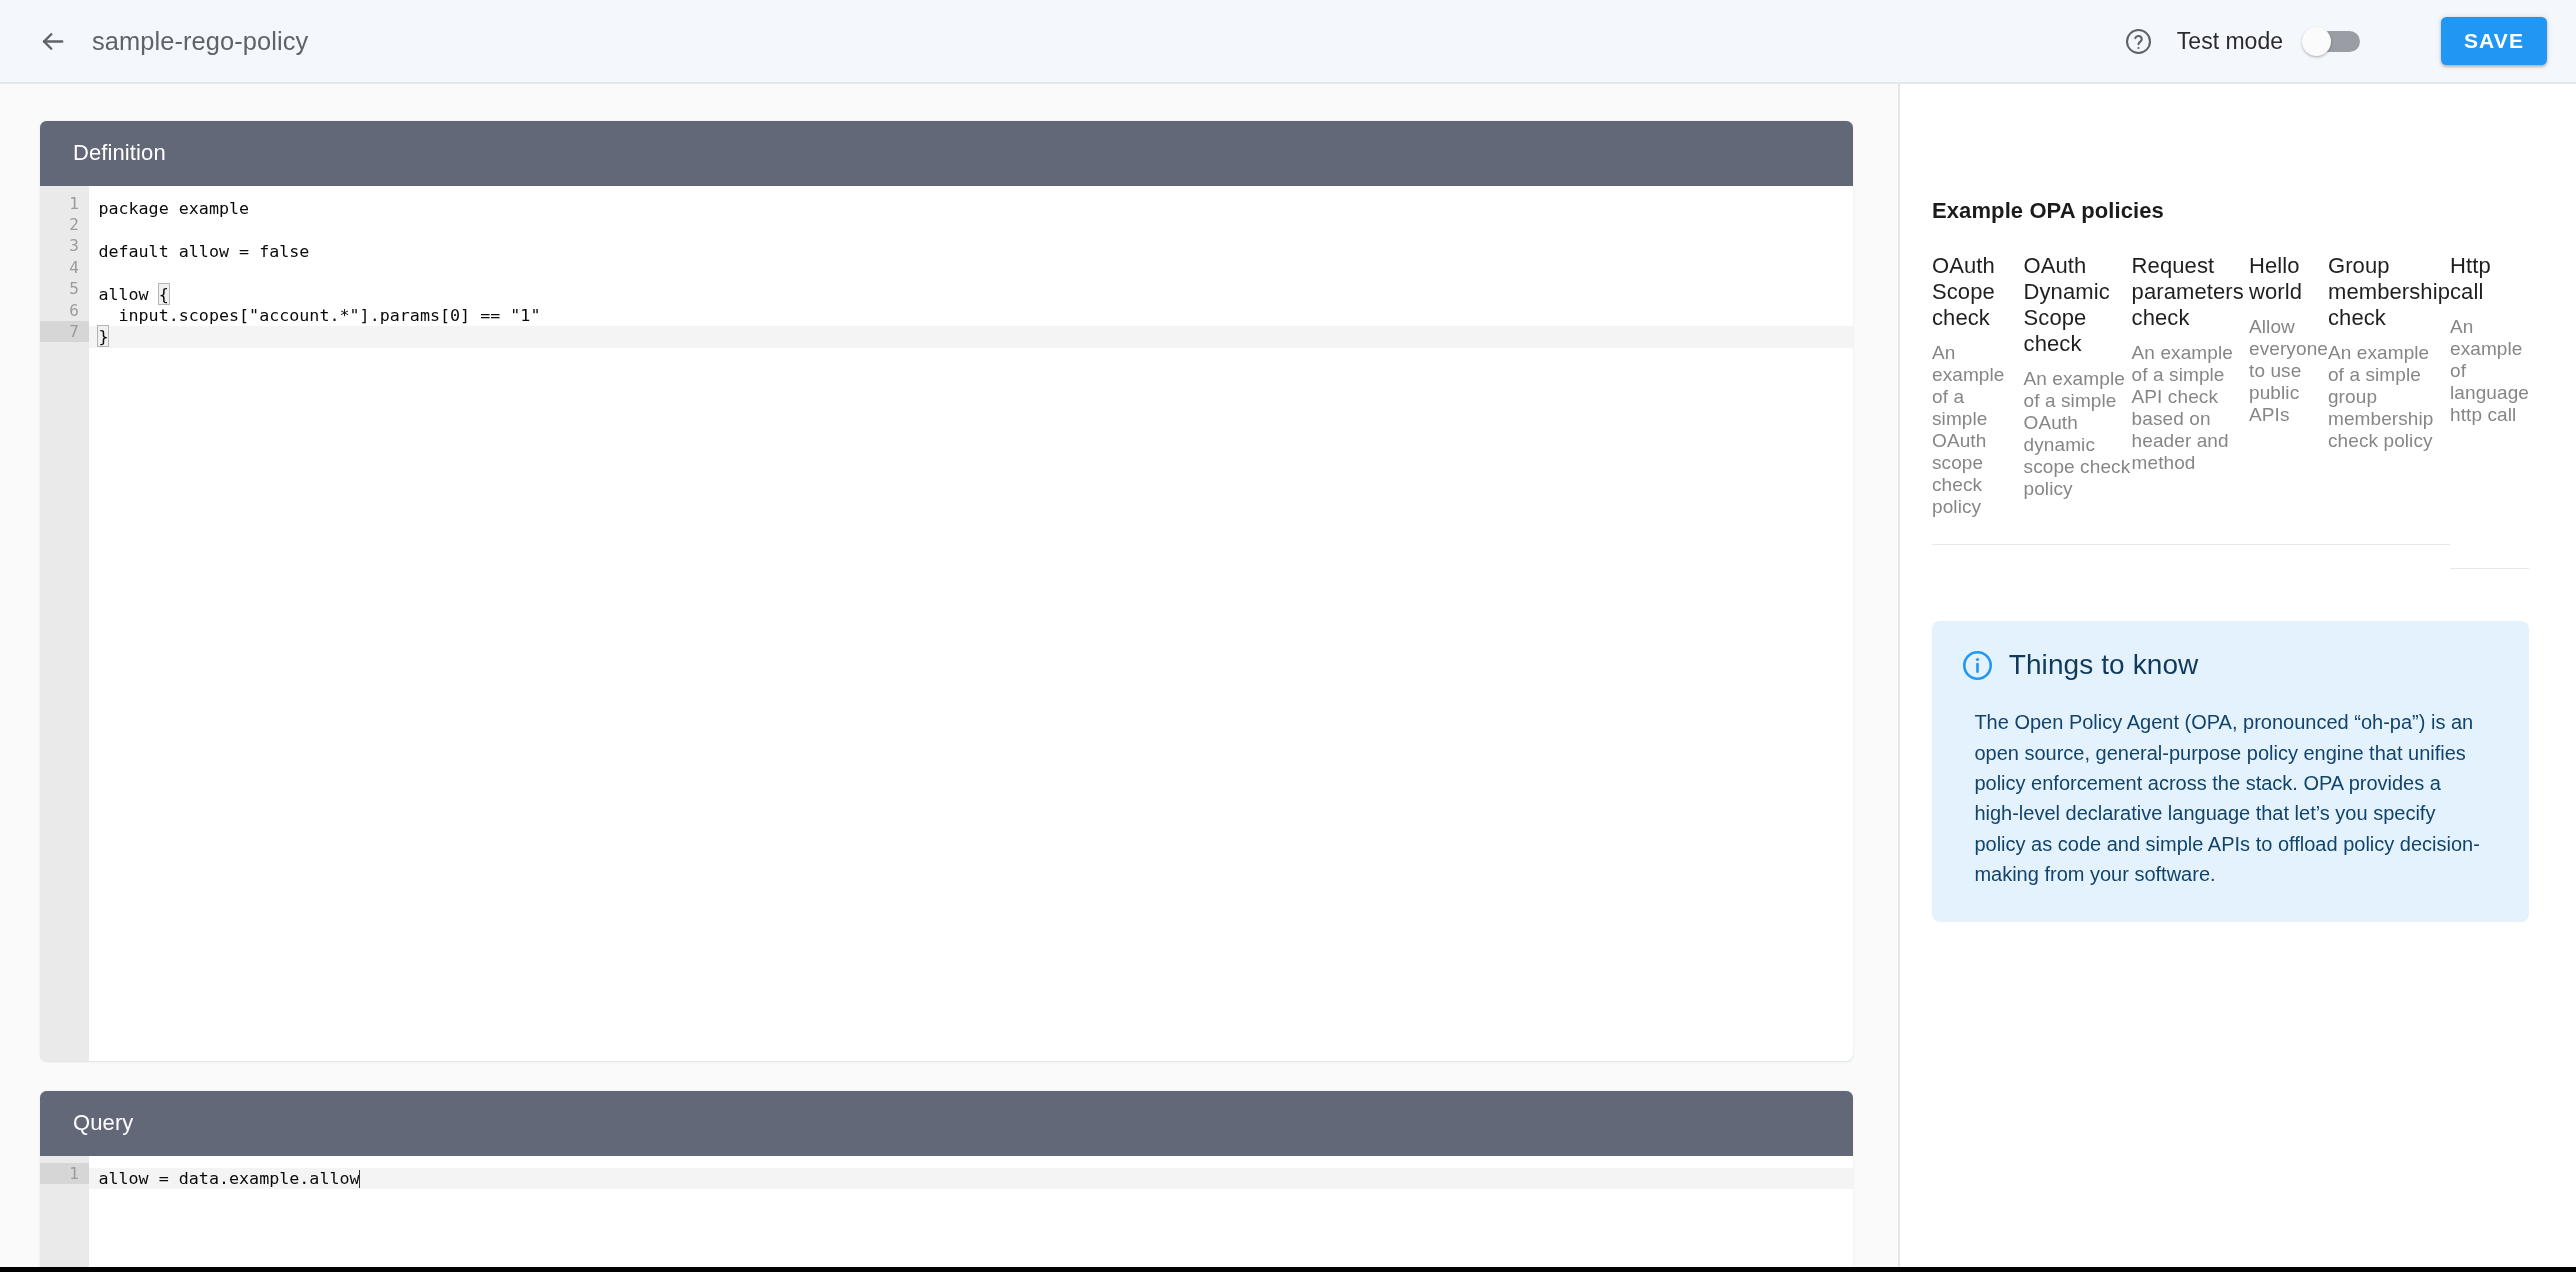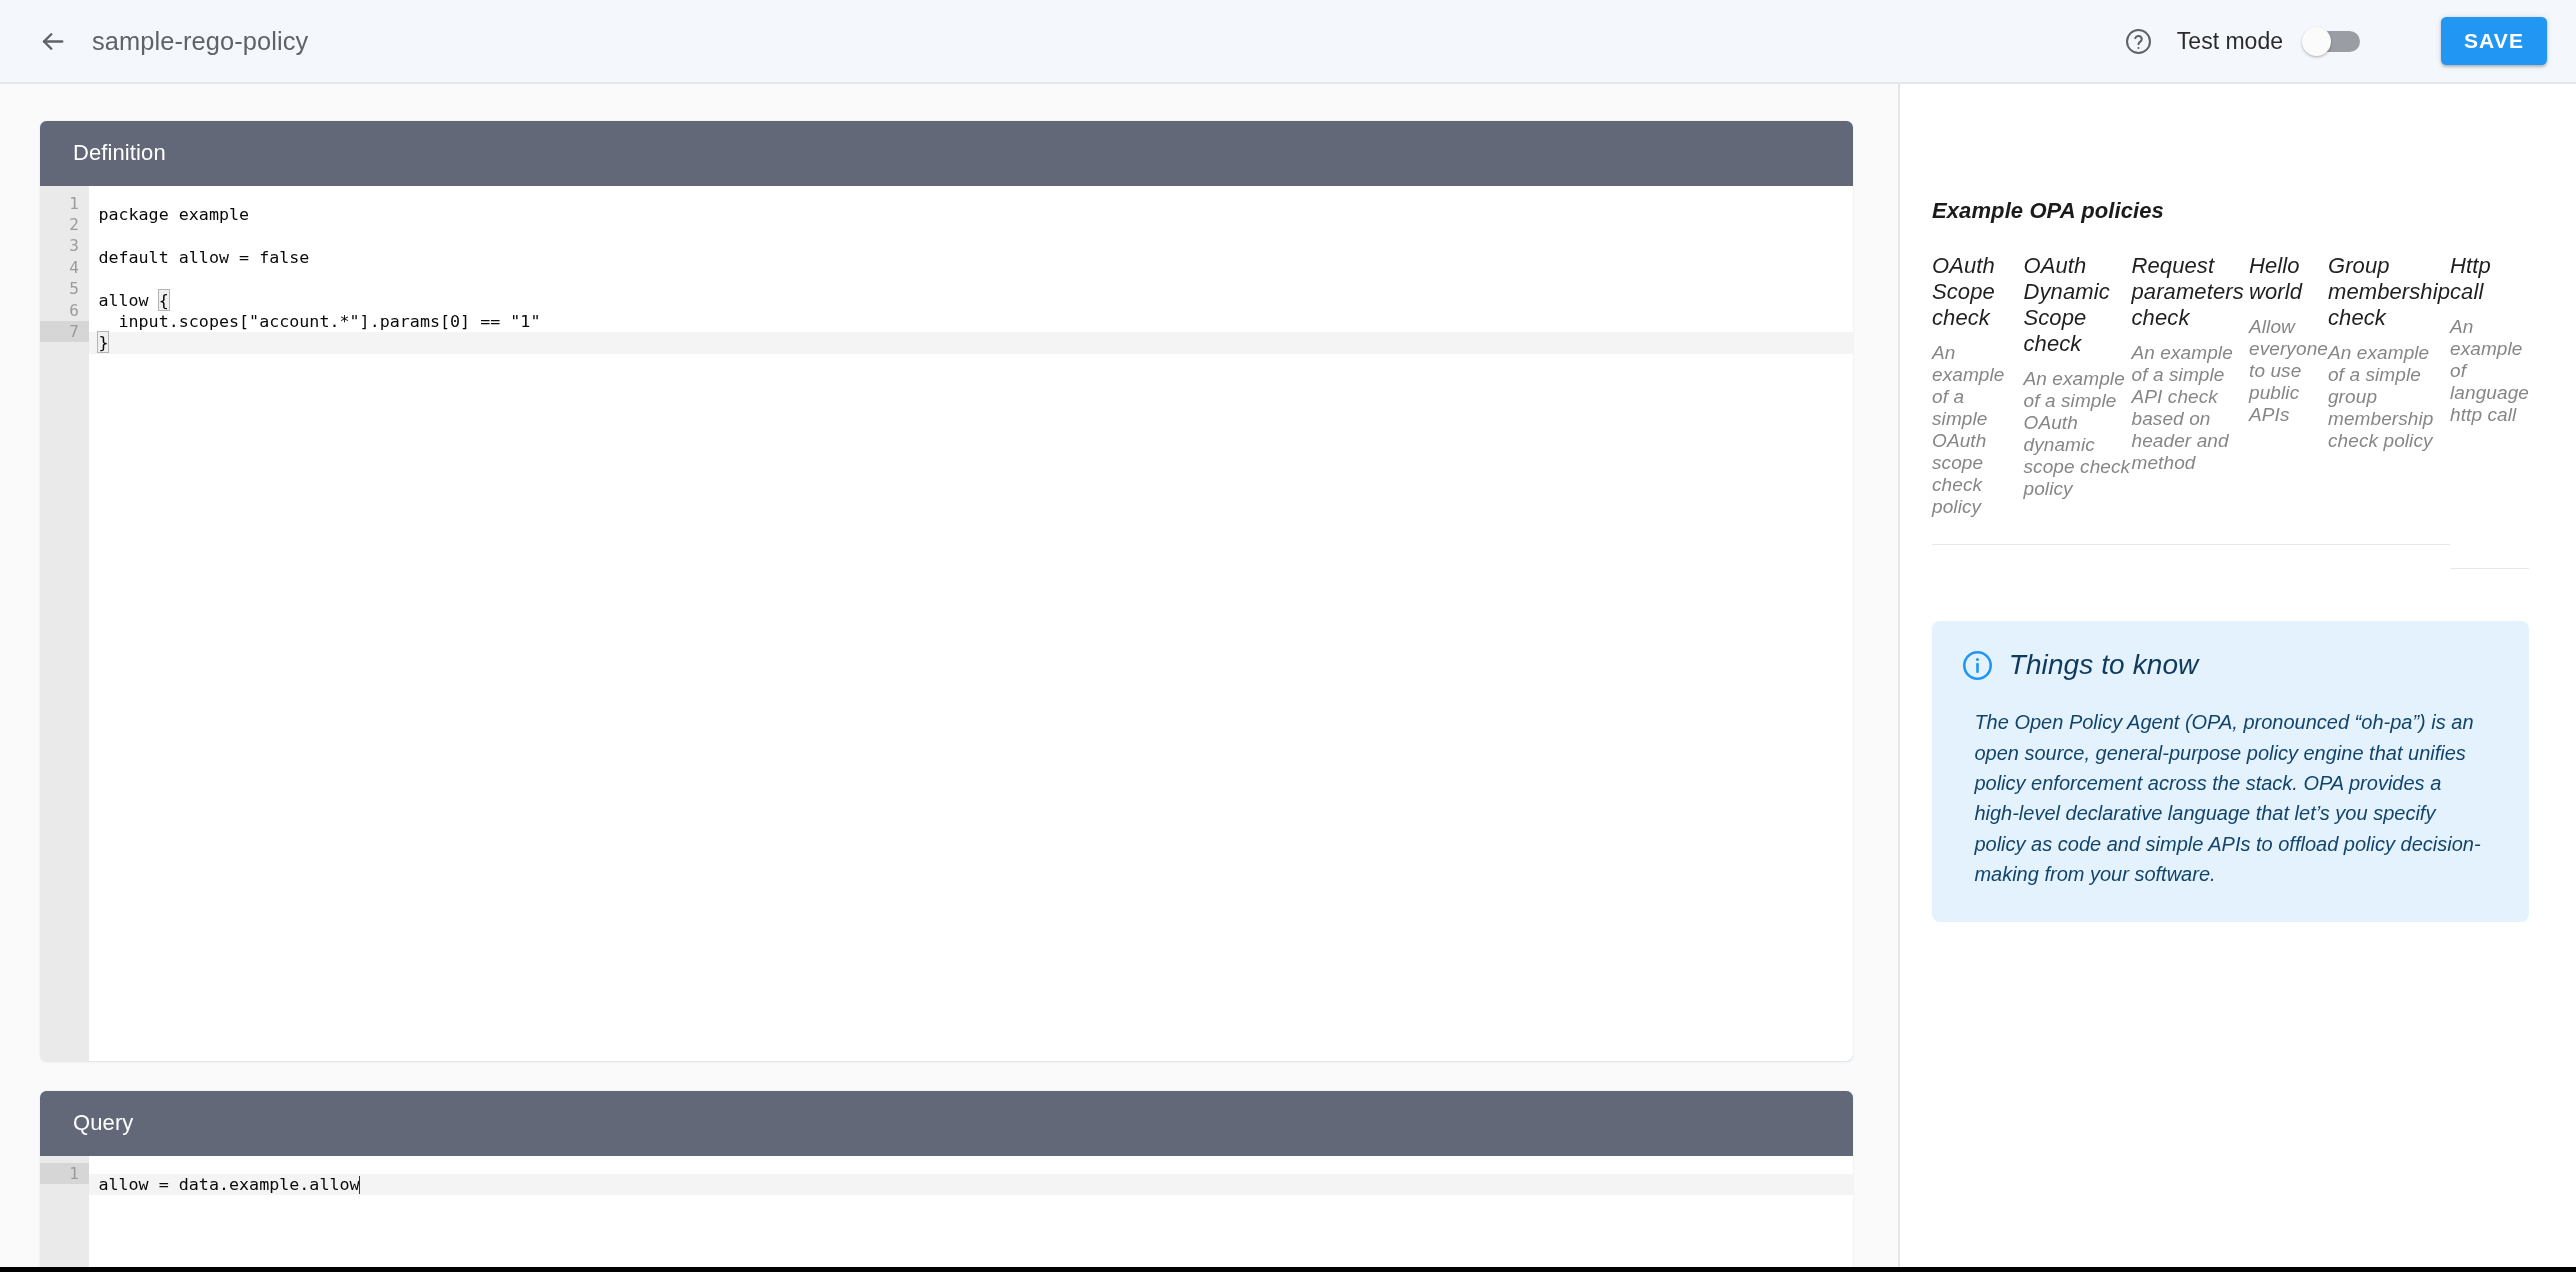--- a/index.html
+++ b/index.html
@@ -176,21 +176,21 @@
     font-size: 16px;
     color: #9b9b9b;
     box-sizing: border-box;
   }
   .gutter-line.active {
     background: #d6d6d6;
     color: #9b9b9b;
   }
   .code-area {
     flex: 1 1 auto;
-    padding-top: 18px;
+    padding-top: 12px;
     position: relative;
     min-width: 0;
   }
   .code-line {
     height: 21.4px;
     line-height: 21.4px;
     font-family: "DejaVu Sans Mono", monospace;
     font-size: 16.7px;
     color: #0a0a0a;
     white-space: pre;
@@ -224,21 +224,20 @@
     min-height: 314px;
   }
 
   
   .right-col {
     flex: 1 1 auto;
     background: #ffffff;
     box-sizing: border-box;
     padding: 114px 47px 0 32px;
     overflow: hidden;
-    font-style: italic;
   }
   .right-title {
     font-size: 22px;
     font-weight: bold;
     color: #1b1b1b;
     margin-bottom: 29px;
     letter-spacing: 0.1px;
   }
   .policy-list {
     display: flex;

